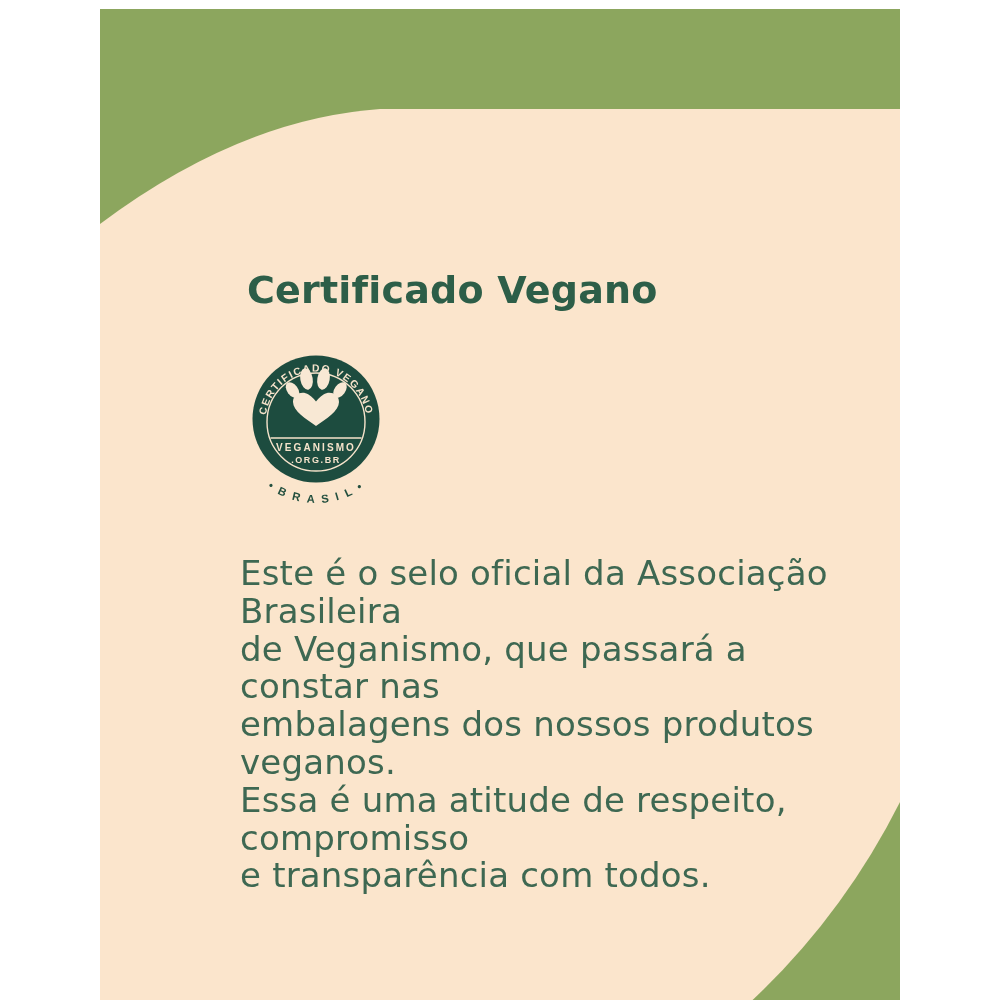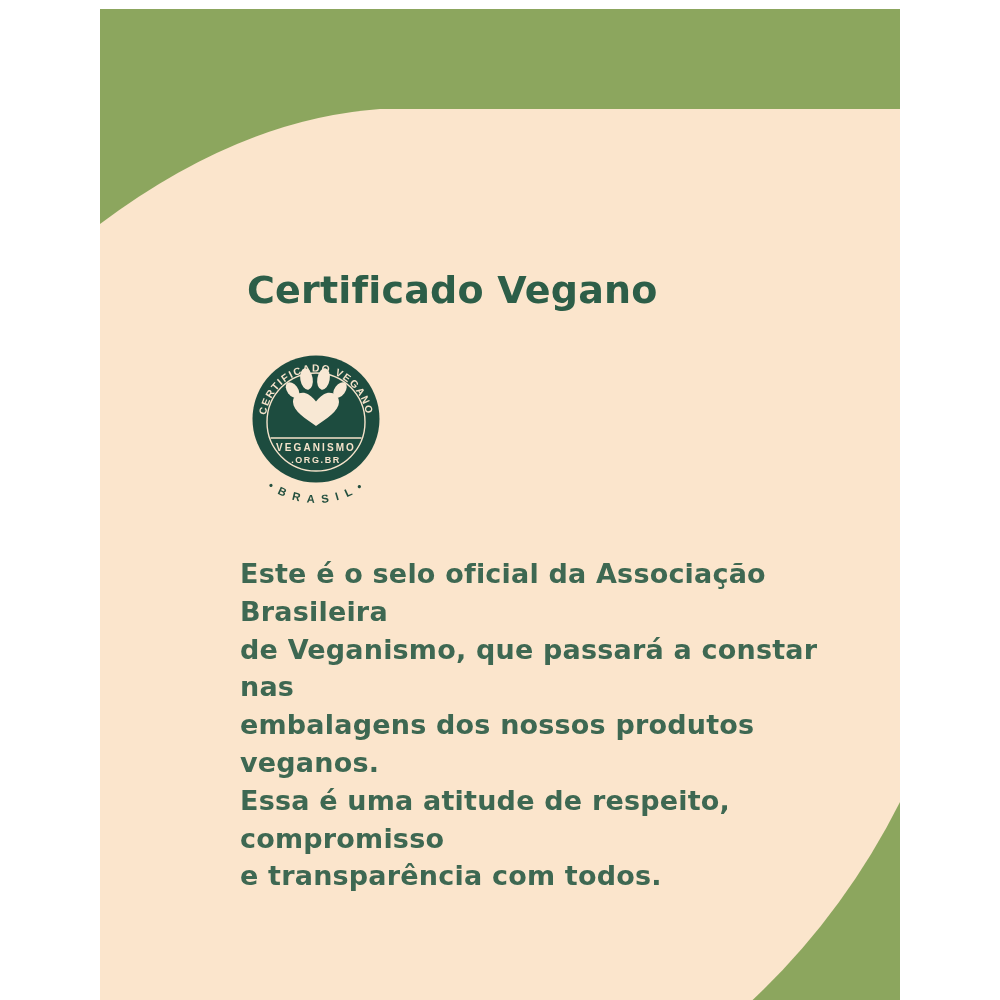--- a/index.html
+++ b/index.html
@@ -43,27 +43,26 @@
     letter-spacing: 0.2px;
     color: #2d5e48;
     z-index: 2;
   }
   .poster-body {
     position: absolute;
     left: 240px;
     top: 546px;
     width: 600px;
     margin: 0;
-    font-size: 27px;
+    font-size: 34px;
     line-height: 37.8px;
     letter-spacing: 0.2px;
     color: #3e6852;
     white-space: pre-line;
     z-index: 2;
-    font-weight: bold;
   }
   .badge {
     position: absolute;
     left: 236px;
     top: 330px;
     width: 160px;
     height: 160px;
     overflow: visible;
     z-index: 2;
   }

